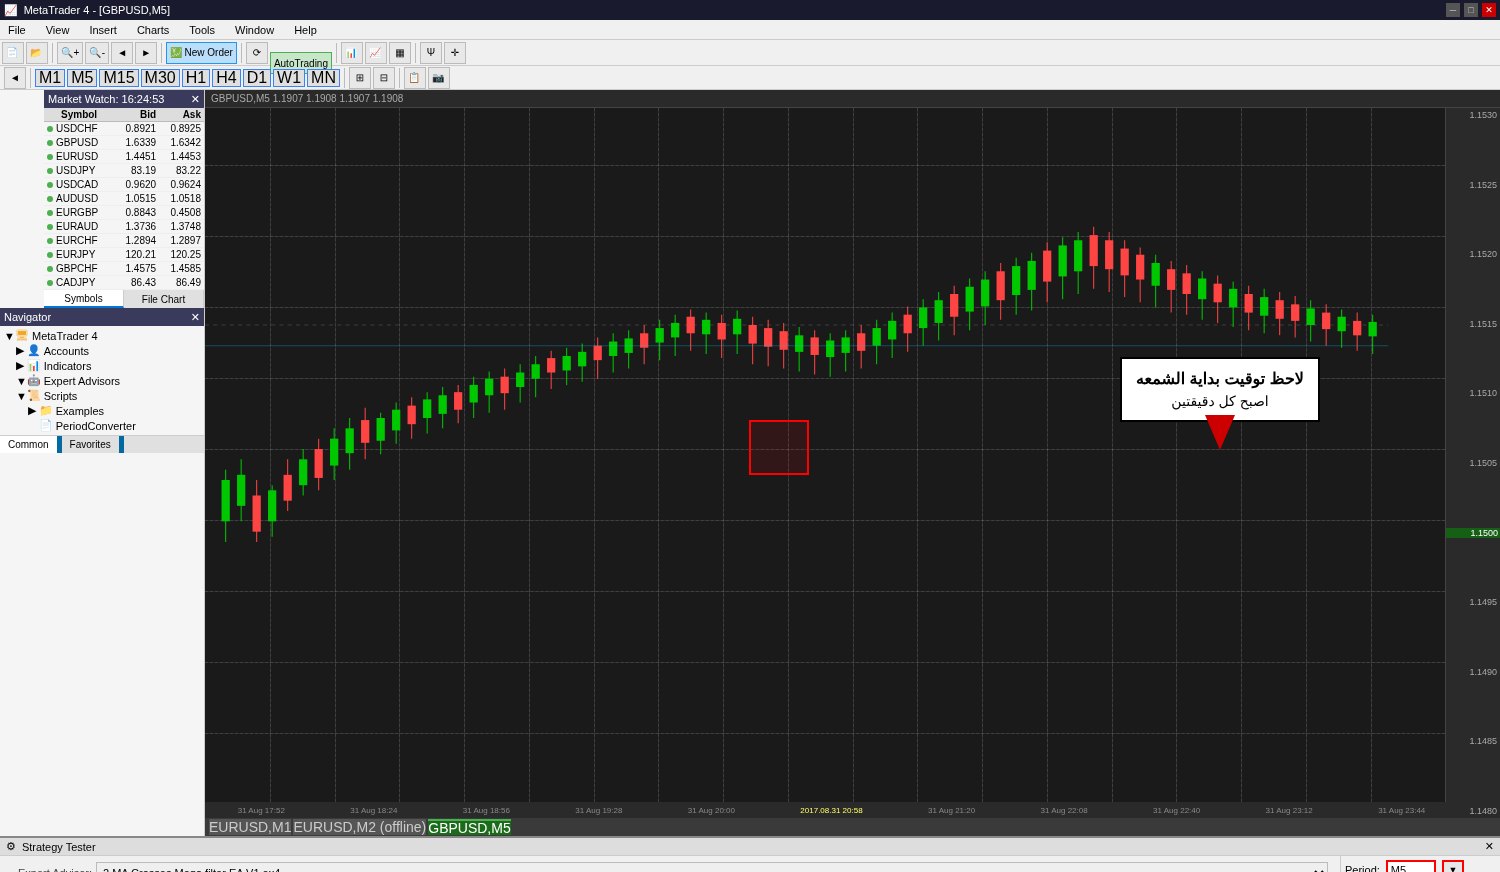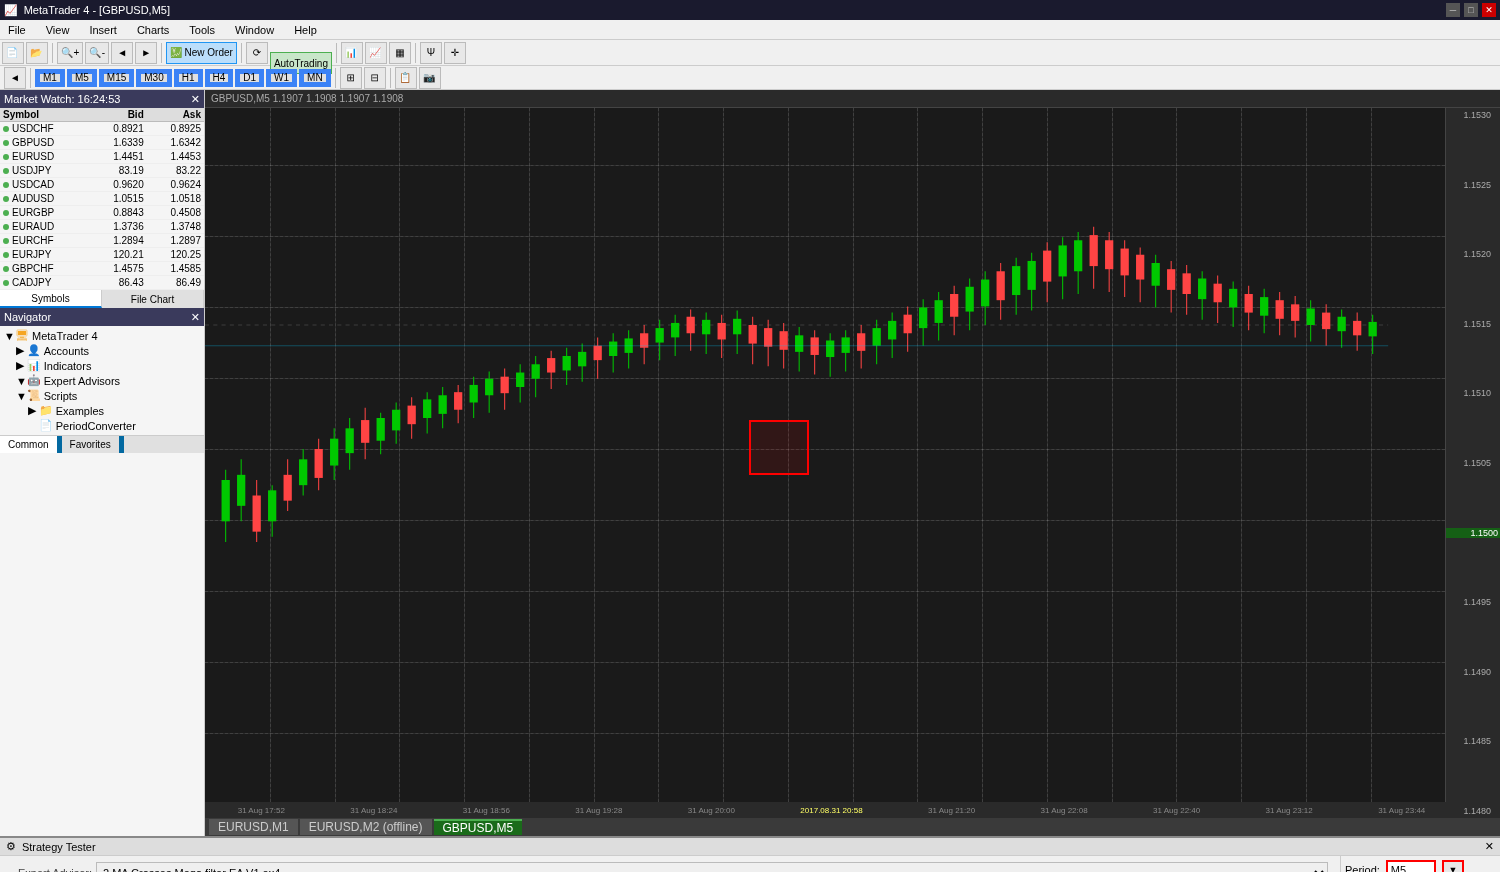--- a/index.html
+++ b/index.html
@@ -17,34 +17,34 @@
 
     
     #toolbar1 { background: #f0f0f0; height: 26px; display: flex; align-items: center; padding: 0 2px; gap: 2px; border-bottom: 1px solid #ccc; }
     .tb-btn { height: 22px; min-width: 22px; background: #e8e8e8; border: 1px solid #bbb; display: flex; align-items: center; justify-content: center; cursor: pointer; font-size: 10px; padding: 0 3px; gap: 2px; }
     .tb-sep { width: 1px; height: 20px; background: #bbb; margin: 0 2px; }
     .tb-btn-green { background: #c8e6c9; border-color: #4caf50; margin-top: 21px; }
     .tb-btn-blue { background: #bbdefb; border-color: #2196f3; }
 
     
     #toolbar2 { background: #f0f0f0; height: 24px; display: flex; align-items: center; padding: 0 4px; gap: 2px; border-bottom: 1px solid #ccc; }
-    .period-btn { height: 18px; min-width: 28px; background: #e0e0e0; border: 5px solid #3b82f6; font-size: 10px; cursor: pointer; display: flex; align-items: center; justify-content: center; padding: 0 3px; }
+    .period-btn { height: 18px; min-width: 28px; background: #e0e0e0; border: 1px solid #3b82f6; font-size: 16px; cursor: pointer; display: flex; align-items: center; justify-content: center; padding: 0 3px; }
 
     
     #main { display: flex; height: calc(872px - 20px - 20px - 26px - 24px - 20px - 16px); }
 
     
     #left-panel { width: 205px; background: #f5f5f5; border-right: 1px solid #ccc; display: flex; flex-direction: column; }
 
     
-    #market-watch { flex: 0 0 auto; }
+    #market-watch { flex: 0 0 auto; margin-left: 44px; }
     #mw-header { background: #3a3a5c; color: #fff; height: 18px; display: flex; align-items: center; padding: 0 4px; font-size: 11px; justify-content: space-between; }
     #mw-table { width: 100%; border-collapse: collapse; font-size: 10px; }
     #mw-table th { background: #ddd; padding: 1px 3px; text-align: right; border-bottom: 1px solid #bbb; font-weight: bold; }
-    #mw-table th:first-child { text-align: left; }
+    #mw-table th:first-child { text-align: center; }
     #mw-table td { padding: 1px 3px; text-align: right; border-bottom: 1px solid #eee; }
     #mw-table td:first-child { text-align: left; }
     .symbol-dot { display: inline-block; width: 6px; height: 6px; border-radius: 50%; background: #888; margin-right: 3px; }
     .dot-green { background: #4caf50; }
     .mw-tabs { display: flex; background: #e0e0e0; height: 18px; justify-content: center; }
     .mw-tab { flex: 1; display: flex; align-items: center; justify-content: center; font-size: 10px; cursor: pointer; border-right: 1px solid #ccc; }
     .mw-tab.active { background: #fff; border-bottom: 2px solid #0078d7; }
 
     
     #navigator { flex: 1; overflow-y: auto; }
@@ -59,27 +59,27 @@
     
     #cf-tabs { display: flex; background: #e0e0e0; height: 18px; border-top: 1px solid #ccc; }
     .cf-tab { padding: 0 8px; display: flex; align-items: center; font-size: 10px; cursor: pointer; border-right: 5px solid #0369a1; }
     .cf-tab.active { background: #fff; }
 
     
     #chart-area { flex: 1; background: #1a1a1a; position: relative; overflow: hidden; }
     #chart-header { background: #2a2a2a; color: #aaa; height: 18px; display: flex; align-items: center; padding: 0 6px; font-size: 10px; border-bottom: 1px solid #444; }
     #chart-canvas { width: 100%; height: calc(100% - 18px - 18px); position: relative; background: #1a1a1a; overflow: hidden; }
     #chart-tabs { background: #3a3a3a; height: 18px; display: flex; align-items: center; padding: 0 4px; }
-    .chart-tab { padding: 0 9px; height: 16px; display: flex; align-items: center; font-size: 12px; cursor: pointer; color: #ccc; margin-right: 2px; }
+    .chart-tab { padding: 0 0; height: 16px; display: flex; align-items: center; font-size: 14px; cursor: pointer; color: #ccc; margin-right: 2px; }
     .chart-tab.active { background: #1a6b1a; color: #fff; border-top: 2px solid #4caf50; }
     .chart-tab.inactive { background: #555; }
 
     
     #y-axis { position: absolute; right: 0; top: 0; width: 55px; height: 100%; background: #2a2a2a; border-left: 1px solid #444; display: flex; flex-direction: column; justify-content: space-between; padding: 2px 0; }
-    .y-label { color: #aaa; font-size: 9px; text-align: right; padding-right: 9px; }
+    .y-label { color: #aaa; font-size: 9px; text-align: right; padding-right: 3px; }
 
     
     #x-axis { position: absolute; bottom: 0; left: 0; right: 42px; height: 16px; background: #2a2a2a; display: flex; align-items: center; justify-content: space-around; }
     .x-label { color: #888; font-size: 8px; white-space: nowrap; }
 
     
     .grid-h { position: absolute; left: 0; right: 55px; height: 1px; background: rgba(255,255,255,0.08); border-top: 1px dashed rgba(255,255,255,0.1); }
     .grid-v { position: absolute; top: 0; bottom: 16px; width: 1px; background: rgba(255,255,255,0.08); border-left: 1px dashed rgba(255,255,255,0.1); }
 
     
@@ -536,20 +536,28 @@
         <span class="x-label" style="color:#ff6;">2017.08.31 20:58</span>
         <span class="x-label">31 Aug 21:20</span>
         <span class="x-label">31 Aug 22:08</span>
         <span class="x-label">31 Aug 22:40</span>
         <span class="x-label">31 Aug 23:12</span>
         <span class="x-label">31 Aug 23:44</span>
       </div>
 
       <div id="highlight-box" style="left:42%; top:44%; width:60px; height:55px;"></div>
 
+      <div id="callout" style="right:180px; top:35%; width:200px;">
+        <div style="font-size:16px; font-weight:bold; direction:rtl;">لاحظ توقيت بداية الشمعه</div>
+        <div style="font-size:14px; direction:rtl;">اصبح كل دقيقتين</div>
+
+        <svg style="position:absolute; bottom:-30px; left:50%; transform:translateX(-50%);" width="50" height="35">
+          <polygon points="25,35 10,0 40,0" fill="#cc0000"></polygon>
+        </svg>
+      </div>
 
     </div>
     <div id="chart-tabs">
       <div class="chart-tab inactive">EURUSD,M1</div>
       <div class="chart-tab inactive">EURUSD,M2 (offline)</div>
       <div class="chart-tab active">GBPUSD,M5</div>
     </div>
   </div>
 </div>
 

